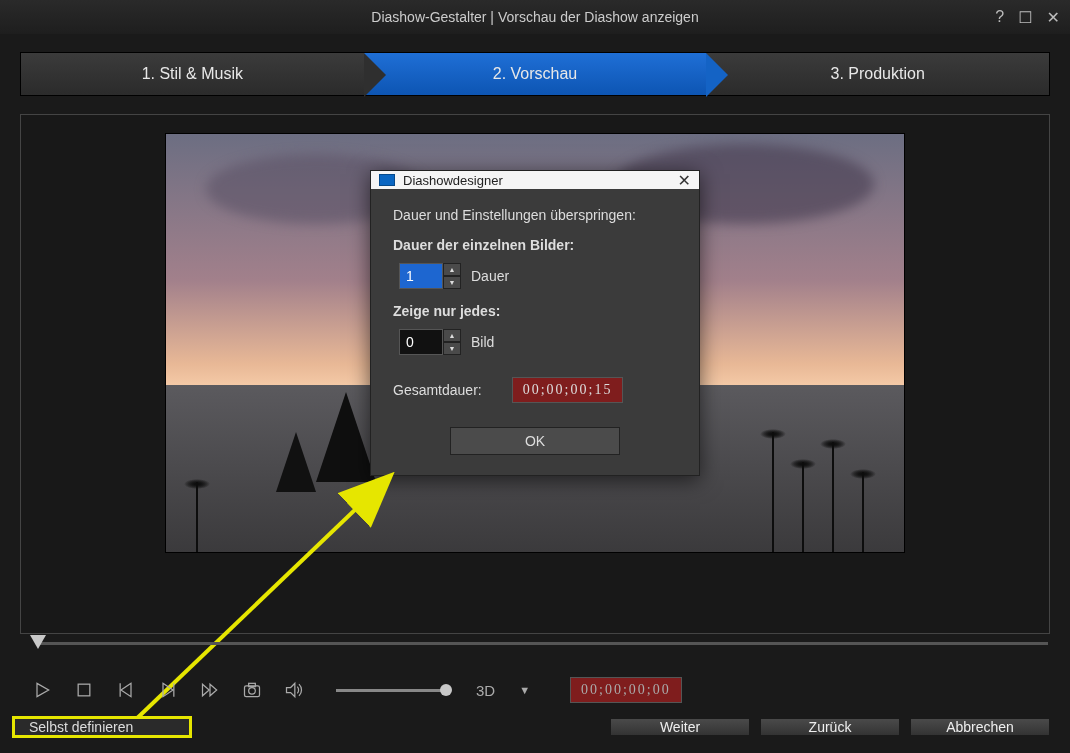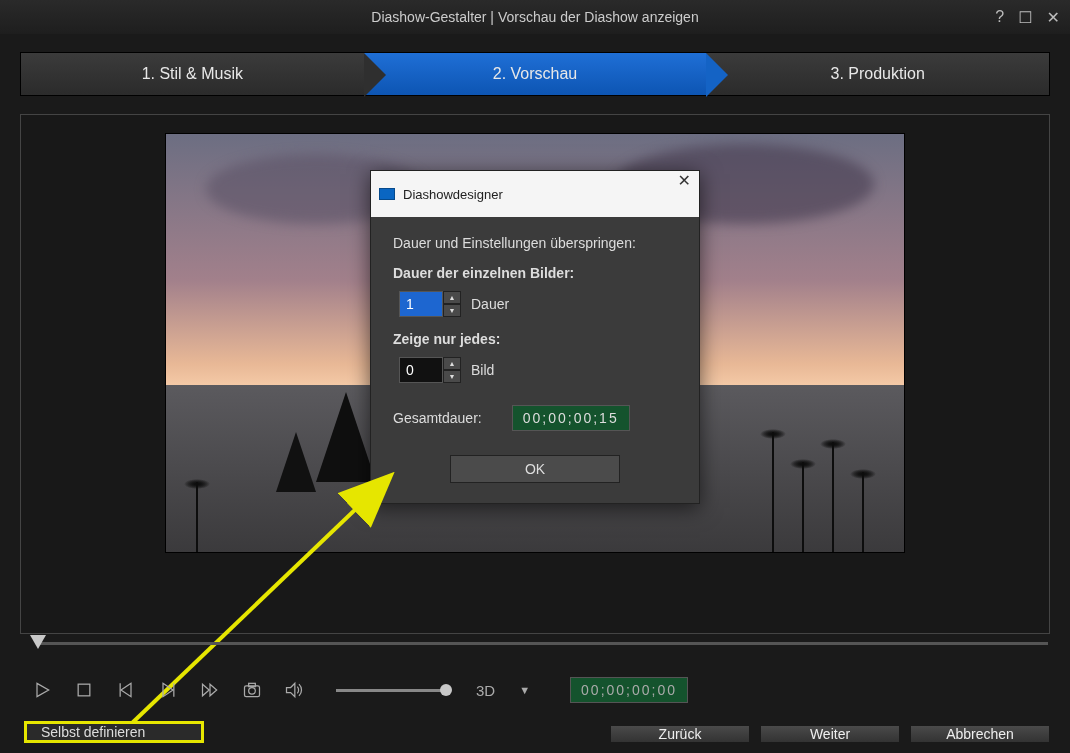--- a/index.html
+++ b/index.html
@@ -31,35 +31,35 @@
   .sky { position:absolute; inset:0; background:linear-gradient(#6c6e82 0%, #a2808b 35%, #e8b896 55%, #f4c9a6 60%, #49494e 60.2%, #5a595b 100%); }
   .sea { position:absolute; left:0; right:0; top:60%; bottom:0; background:linear-gradient(#5b5a5e,#3b3a3c); }
   .cloud { position:absolute; border-radius:50%; background:rgba(90,80,100,0.55); filter:blur(6px); }
   .palm { position:absolute; bottom:0; width:2px; background:#0d0d0d; }
   .palm::before,.palm::after{ content:""; position:absolute; top:-3px; left:-12px; width:26px; height:10px; background:radial-gradient(ellipse at center,#0d0d0d 0%,transparent 70%); }
   .tree { position:absolute; bottom:70px; left:150px; width:0; height:0; border-left:30px solid transparent; border-right:30px solid transparent; border-bottom:90px solid #0f0f0f; }
   .tree2 { position:absolute; bottom:60px; left:110px; width:0; height:0; border-left:20px solid transparent; border-right:20px solid transparent; border-bottom:60px solid #111; }
 
   
   .dialog { position:absolute; left:370px; top:170px; width:330px; background:#3b3b3b; border:1px solid #222; box-shadow:0 4px 20px rgba(0,0,0,0.6); }
-  .dialog-title { height:46px; background:#f5f5f5; color:#222; font-size:13px; display:flex; padding:0 8px; justify-content:space-between; }
+  .dialog-title { height:18px; background:#f5f5f5; color:#222; font-size:13px; display:flex; align-items:center; padding:0 8px; justify-content:space-between; }
   .dialog-title .app-icon { width:16px; height:12px; background:#0a66c2; margin-right:8px; display:inline-block; border:1px solid #064a8c; }
   .dialog-title .left { display:flex; align-items:center; }
   .dialog-title .dlg-close { font-size:16px; color:#333; cursor:pointer; }
   .dialog-body { padding:18px 22px 20px 22px; font-size:14px; color:#ddd; }
   .dialog-body .section-label { margin:14px 0 10px 0;font-weight:bold; }
   .dialog-body .heading { margin-bottom:6px; }
   .field-row { display:flex; align-items:center; gap:10px; margin-left:6px; }
   .spinner { display:flex; align-items:stretch; }
   .spinner input { width:44px; height:26px; background:#111; border:1px solid #555; color:#fff; padding:0 6px; font-size:14px; }
   .spinner input.sel { background:#1d66d0; }
   .spin-btns { display:flex; flex-direction:column; }
   .spin-btns span { width:18px; height:13px; background:#4a4a4a; border:1px solid #222; display:flex; align-items:center; justify-content:center; font-size:7px; color:#ddd; cursor:pointer; }
   .total-row { display:flex; align-items:center; justify-content:flex-start; gap:30px; margin-top:22px; }
-  .timebox { background:#14532d; border:1px solid #555; padding:4px 10px; font-family:Liberation Sans, sans-serif; letter-spacing:2px; font-size:14px; }
+  .timebox { background:#7f1d1d; border:1px solid #555; padding:4px 10px; font-family:Liberation Serif, serif; letter-spacing:2px; font-size:14px; }
   .ok-btn { display:block; width:170px; height:28px; margin:24px auto 0 auto; background:#4b4b4b; border:1px solid #222; color:#ddd; font-size:14px; cursor:pointer; }
 
   
   .arrow-svg { position:absolute; left:0; top:0; pointer-events:none; }
 
   
   .timeline { position:absolute; left:22px; right:22px; bottom:100px; height:20px; }
   .timeline-track { position:absolute; top:9px; left:18px; right:0; height:3px; background:#555; }
   .timeline-handle { position:absolute; left:8px; top:2px; width:0; height:0; border-left:8px solid transparent; border-right:8px solid transparent; border-bottom:14px solid #c8c8c8; transform:rotate(180deg) translateY(-2px);}
   .timeline-handle { transform:none; border-bottom:none; border-top:14px solid #c8c8c8; }
@@ -69,21 +69,21 @@
   .controls svg { width:20px; height:20px; stroke:#aaa; fill:none; stroke-width:1.5; }
   .controls .iconbtn { cursor:pointer; display:flex; align-items:center; }
   .volume-area { display:flex; align-items:center; gap:10px; margin-left:10px; }
   .vol-track { width:110px; height:3px; background:#555; position:relative; }
   .vol-fill { position:absolute; left:0; top:0; bottom:0; width:100%; background:#888; }
   .vol-knob { position:absolute; right:-6px; top:-5px; width:12px; height:12px; border-radius:50%; background:#c8c8c8; }
   .threeD { display:flex; align-items:center; gap:24px; font-size:15px; margin-left:8px; }
   .play-time { margin-left:18px; }
 
   
-  .bottom-bar { position:absolute; left:24px; right:20px; bottom:10px; height:32px; display:flex; align-items:flex-end; }
+  .bottom-bar { position:absolute; left:12px; right:20px; bottom:10px; height:32px; display:flex; align-items:center; }
   .self-def { width:180px; border:3px solid #e6e600; display:flex; align-items:center; justify-content:flex-start; padding-left:14px; font-size:14px; color:#ddd; background:#2a2a2a; cursor:pointer; }
   .spacer { flex:1; }
   .navbtn { width:140px; margin-left:10px; background:linear-gradient(#4a4a4a,#333); border:1px solid #1a1a1a; display:flex; align-items:center; justify-content:center; font-size:14px; color:#eee; cursor:pointer; }
 </style>
 </head>
 <body>
 
 <div class="titlebar">
   <span>Diashow-Gestalter | Vorschau der Diashow anzeigen</span>
   <div class="win-controls">
@@ -234,21 +234,21 @@
   </div>
   <span class="timebox play-time">00;00;00;00</span>
 </div>
 
 <div class="bottom-bar">
   <div class="self-def">
     <span>Selbst definieren</span>
   </div>
   <div class="spacer"></div>
   <div class="navbtn">
+      <span>Weiter</span>
+    </div>
+  <div class="navbtn">
       <span>Zurück</span>
-    </div>
-  <div class="navbtn">
-      <span>Weiter</span>
     </div>
   <div class="navbtn">
       <span>Abbrechen</span>
     </div>
 </div>
 
 </body></html>

